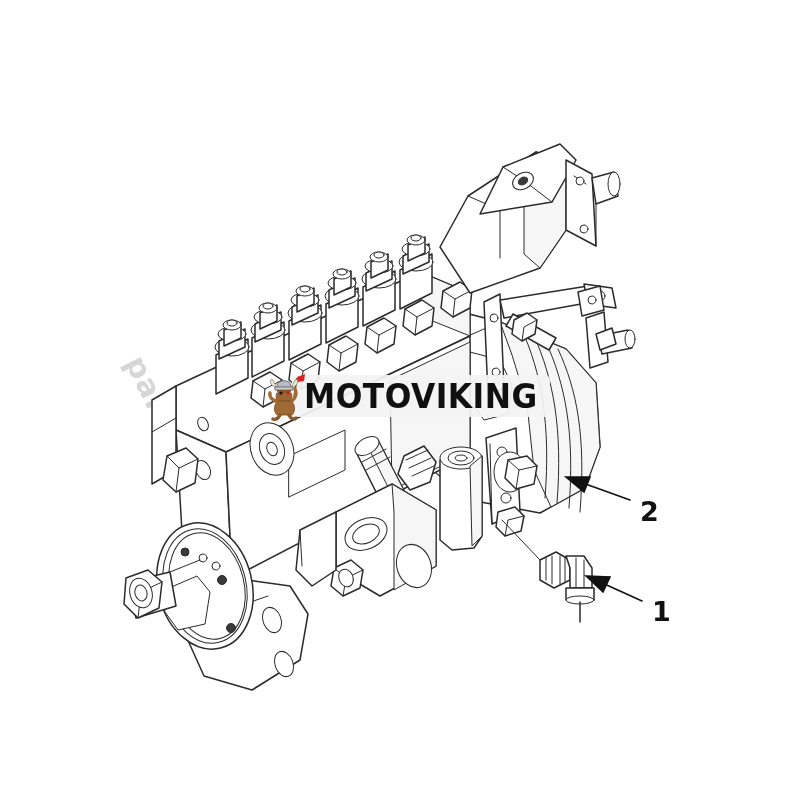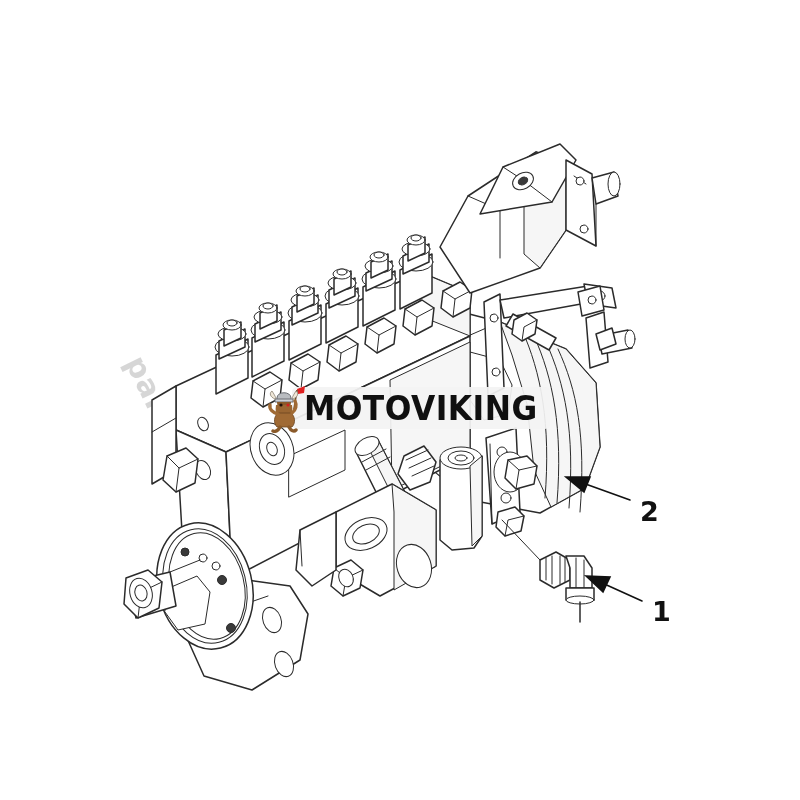--- a/index.html
+++ b/index.html
@@ -22,21 +22,21 @@
     position: absolute;
     left: 0;
     top: 0;
     width: 800px;
     height: 800px;
   }
   
   #watermark {
     position: absolute;
     left: 258px;
-    top: 383px;
+    top: 371px;
     width: 292px;
     height: 50px;
     display: flex;
     align-items: center;
     pointer-events: none;
     justify-content: flex-end;
   }
   #wm-panel {
     position: absolute;
     left: 34px;

